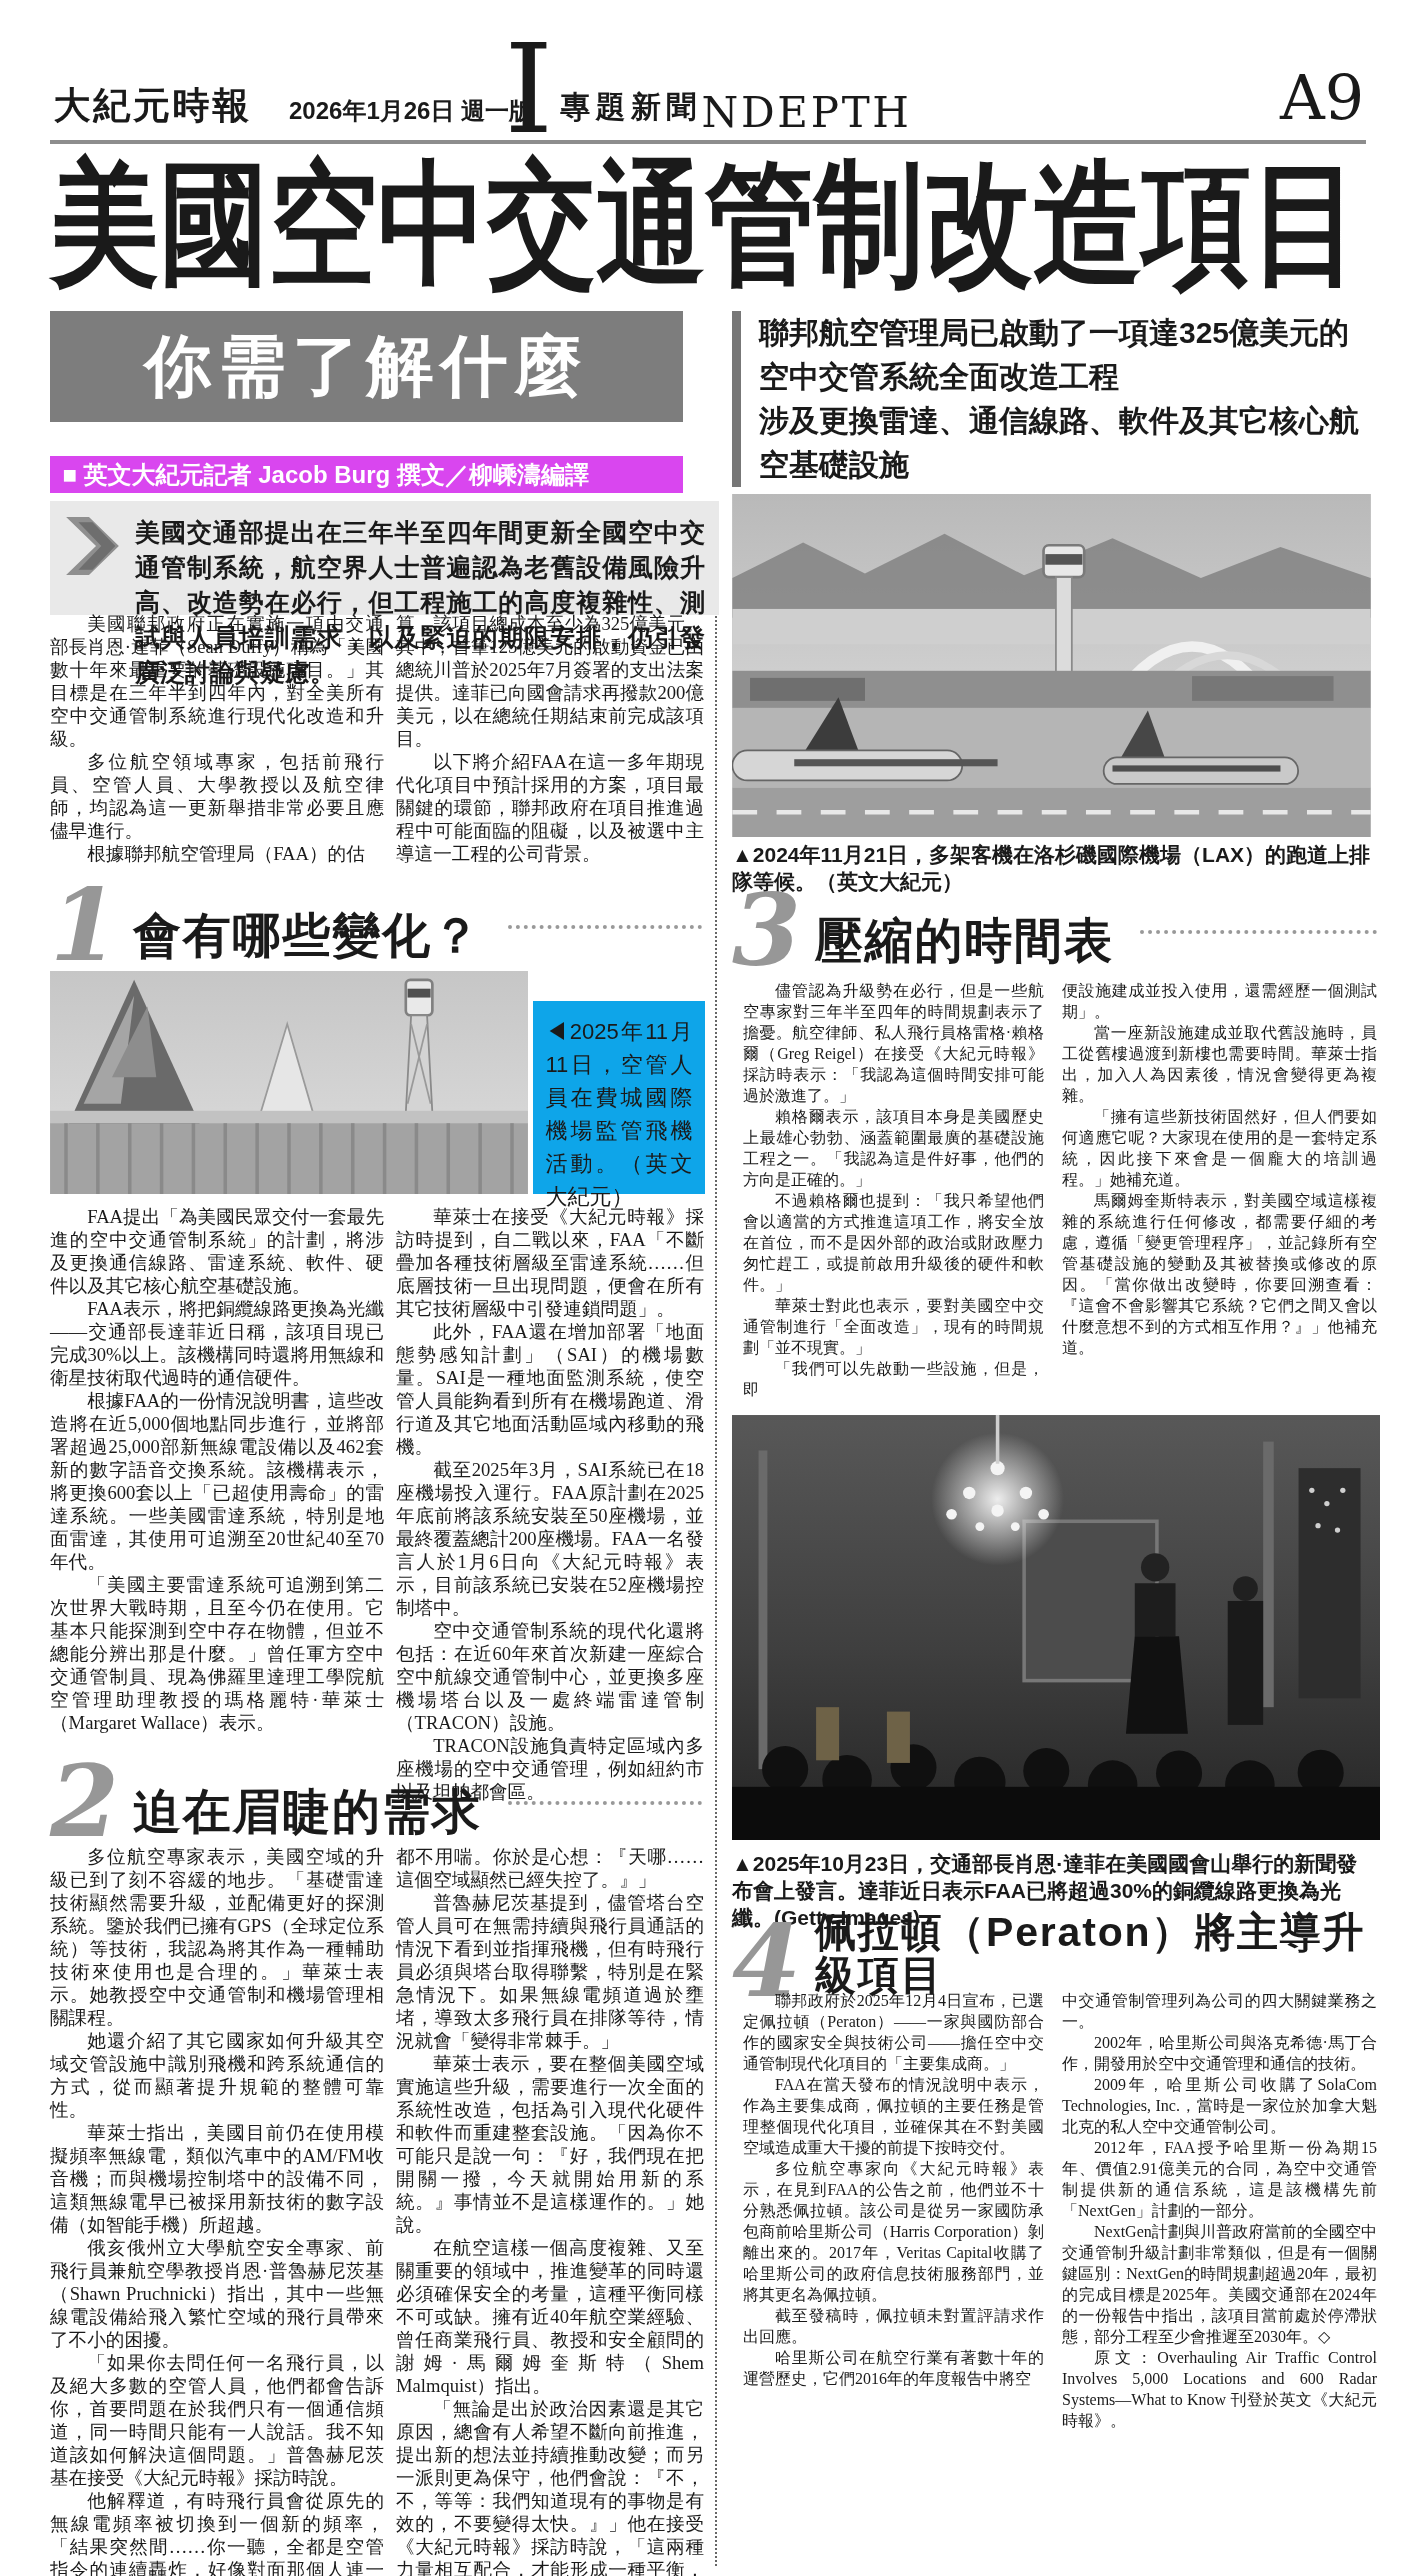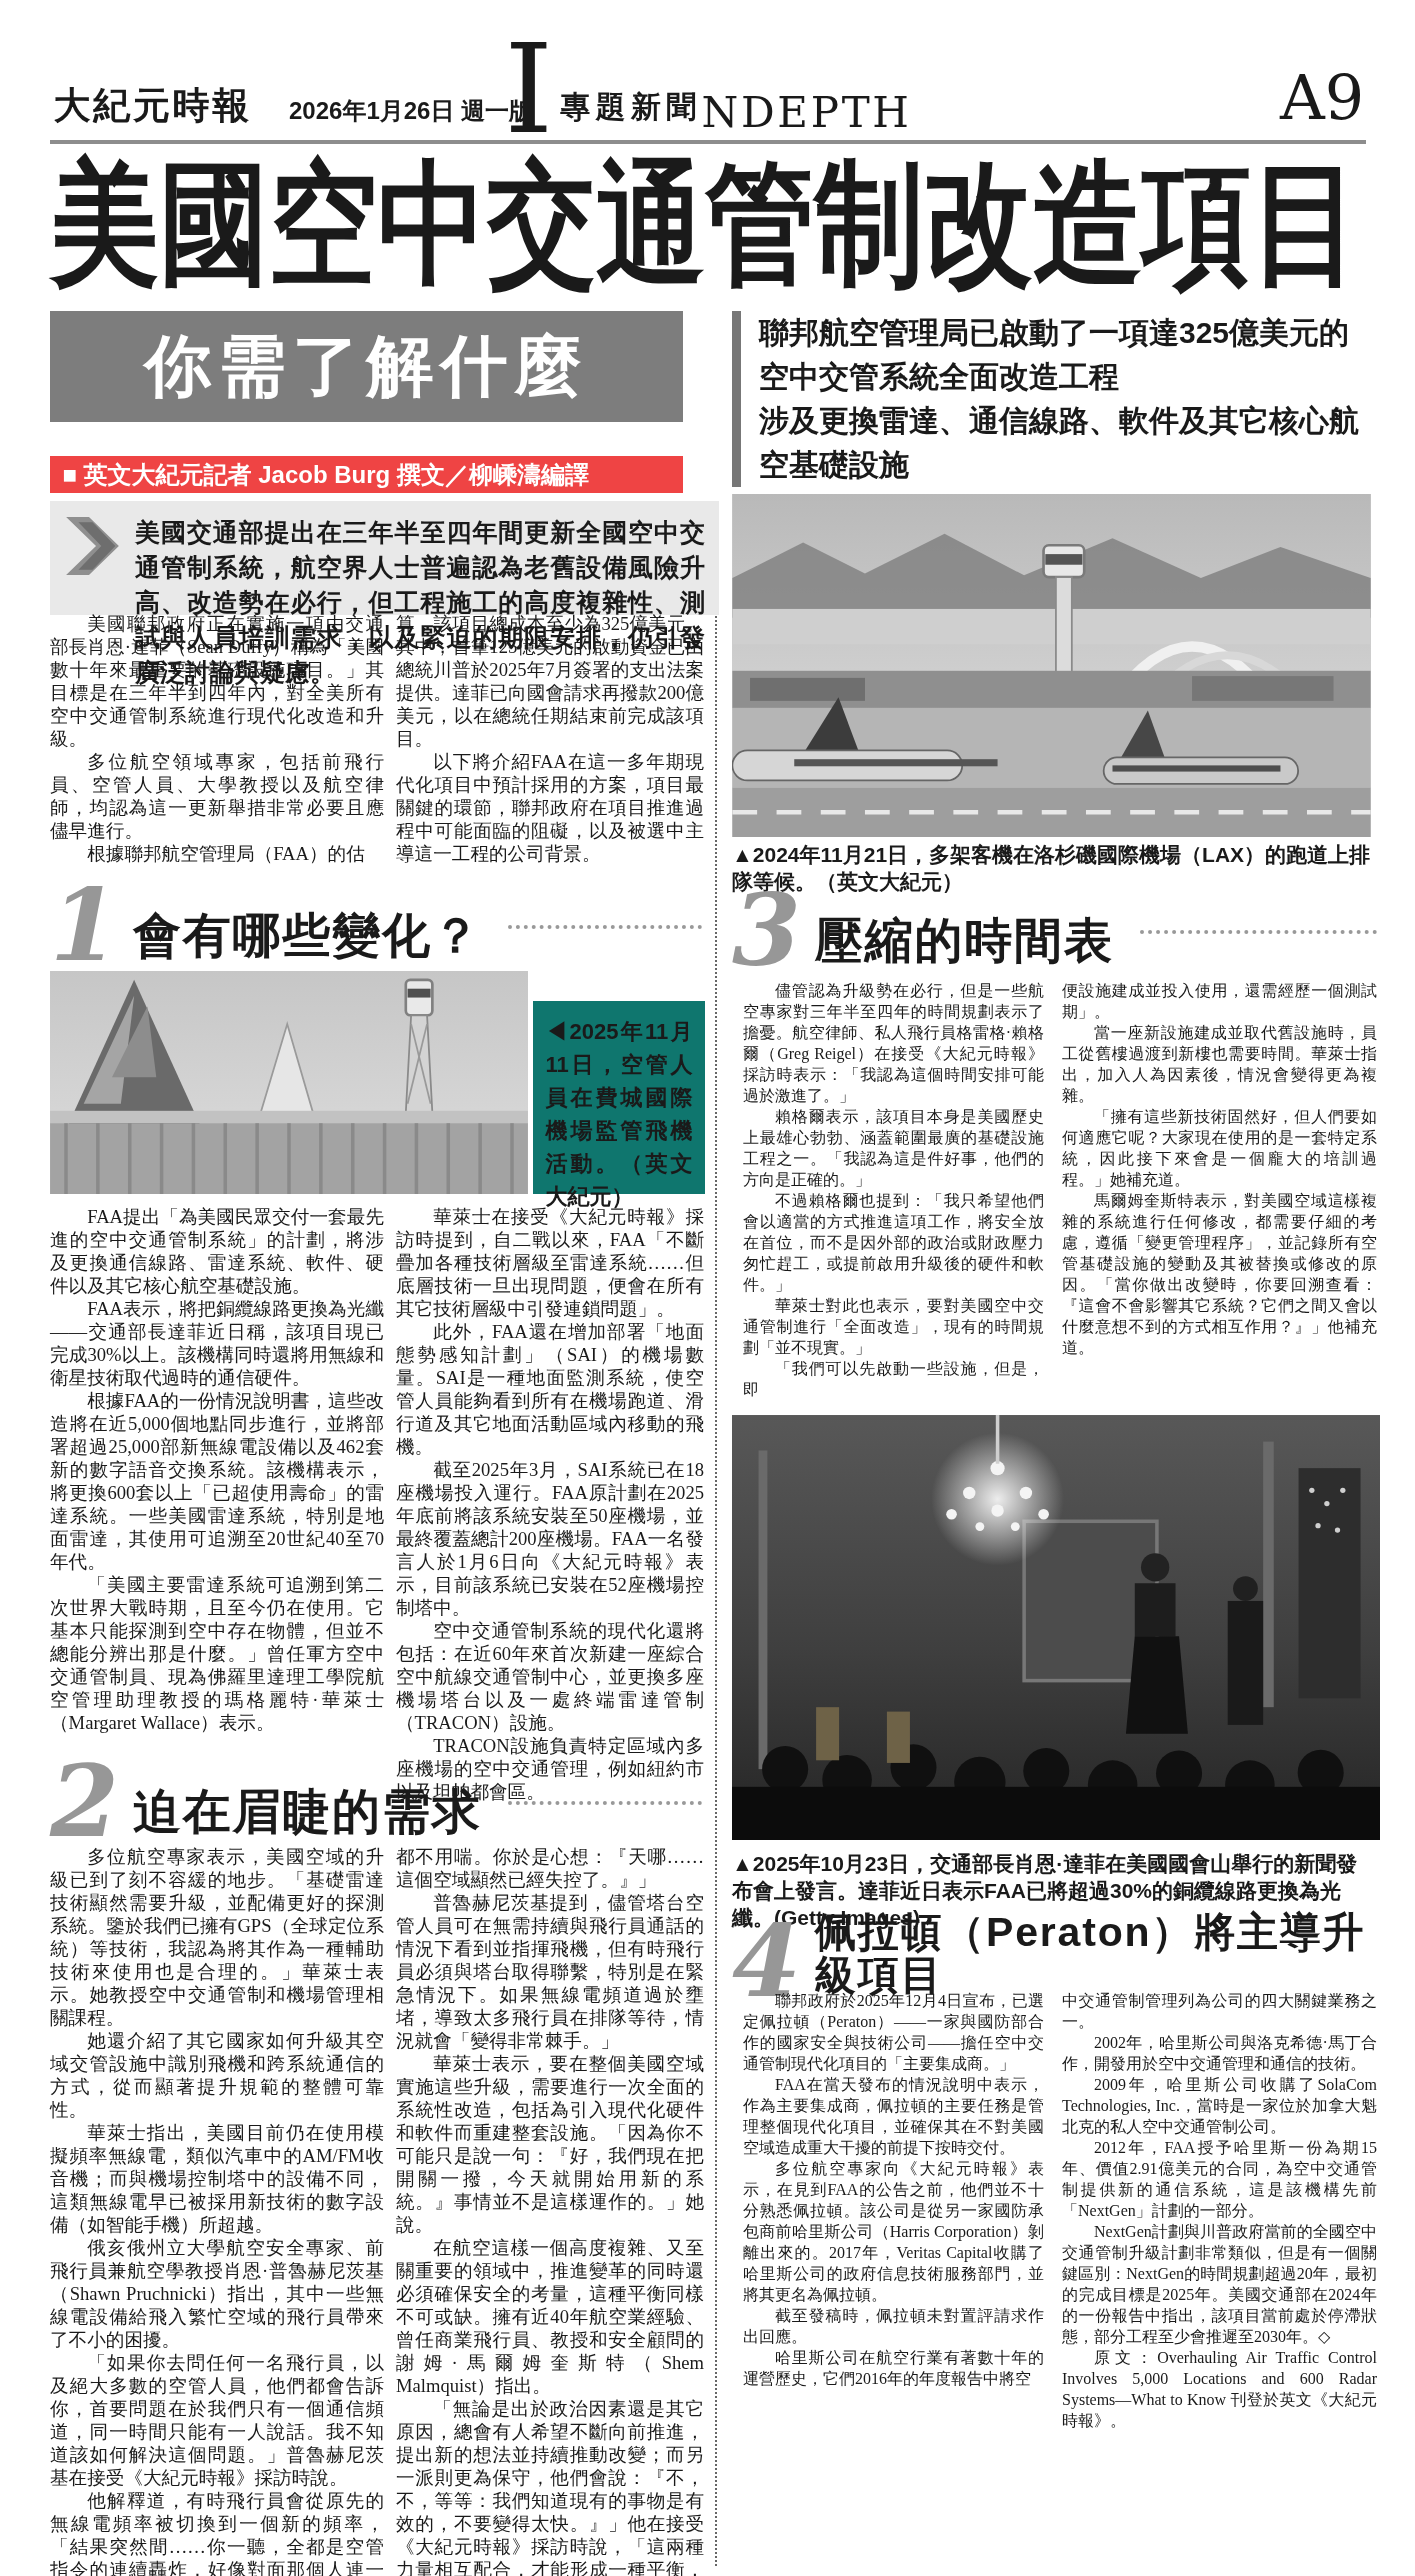--- a/index.html
+++ b/index.html
@@ -18,21 +18,21 @@
   
   .headline{position:absolute;left:50px;top:156px;width:1318px;font-size:134px;font-weight:900;
             font-family:"DejaVu Serif",serif;white-space:nowrap;transform-origin:left top;transform:scaleX(0.815);
             letter-spacing:0;line-height:1.0;}
   .subtitle{position:absolute;left:50px;top:311px;width:633px;height:111px;background:#7d7d7d;color:#fff;
             display:flex;align-items:center;justify-content:center;font-family:"Liberation Sans",sans-serif;
             font-weight:900;font-size:67px;letter-spacing:7px;}
   .lead{position:absolute;left:732px;top:311px;width:619px;border-left:9.7px solid #777;padding-left:18px;
         font-family:Liberation Sans, sans-serif;font-weight:bold;font-size:30px;line-height:1.47;}
   
-  .byline{position:absolute;left:50px;top:456px;width:621px;height:37px;background:#ef4444;color:#fff;
+  .byline{position:absolute;left:50px;top:456px;width:621px;height:37px;background:#d946ef;color:#fff;
           font-family:"Liberation Sans",sans-serif;font-weight:bold;font-size:24px;line-height:37px;padding-left:12.4px;}
   .intro{position:absolute;left:50px;top:501px;width:570px;height:88px;background:#e9e9e9;
          padding:14px 14px 12.4px 85px;font-family:"Liberation Sans",sans-serif;font-weight:bold;
          font-size:25px;line-height:1.4;text-align:justify;}
   .chevron{position:absolute;left:16px;top:16px;width:53px;height:58px;}
   
   .col{position:absolute;text-align:justify;}
   .para{margin:0;text-indent:2em;}
   .para.cont{text-indent:0;}
   .lhalf{font-size:18.6px;line-height:23px;}
@@ -40,21 +40,21 @@
   
   .sec-head{position:absolute;display:flex;align-items:flex-end;}
   .sec-num{font-family:"DejaVu Serif",serif;font-style:italic;font-weight:900;font-size:99px;
            color:#979797;line-height:0.72;margin-right:14px;}
   .sec-title{font-family:"Liberation Sans",sans-serif;font-weight:900;font-size:48px;line-height:1.05;letter-spacing:1.8px;}
   .sec-head .dots{flex:1;border-bottom:4.4px dotted #999;margin:0 3.5px 32px 26.5px;height:0;}
   .sec-head.s4 .sec-title{font-size:41px;}
   
   .photo{position:absolute;overflow:hidden;background:#cfcfcf;}
   .caption{position:absolute;font-family:"Liberation Sans",sans-serif;font-weight:bold;font-size:21px;line-height:1.28;}
-  .caption-box{position:absolute;background:#0f766e;font-family:"Liberation Sans",sans-serif;font-weight:bold;
+  .caption-box{position:absolute;background:#0ea5e9;font-family:"Liberation Sans",sans-serif;font-weight:normal;
                font-size:22px;line-height:1.5;padding:14px 12.4px;text-align:justify;}
   .vdivider{position:absolute;left:715px;top:616px;height:1950px;border-left:2.7px dotted #666;}
 </style>
 </head>
 <body>
 
 <div class="header">
   <div class="logo">大紀元時報</div>
   <div class="issue-date">2026年1月26日 週一版</div>
   <div class="section-mark">

